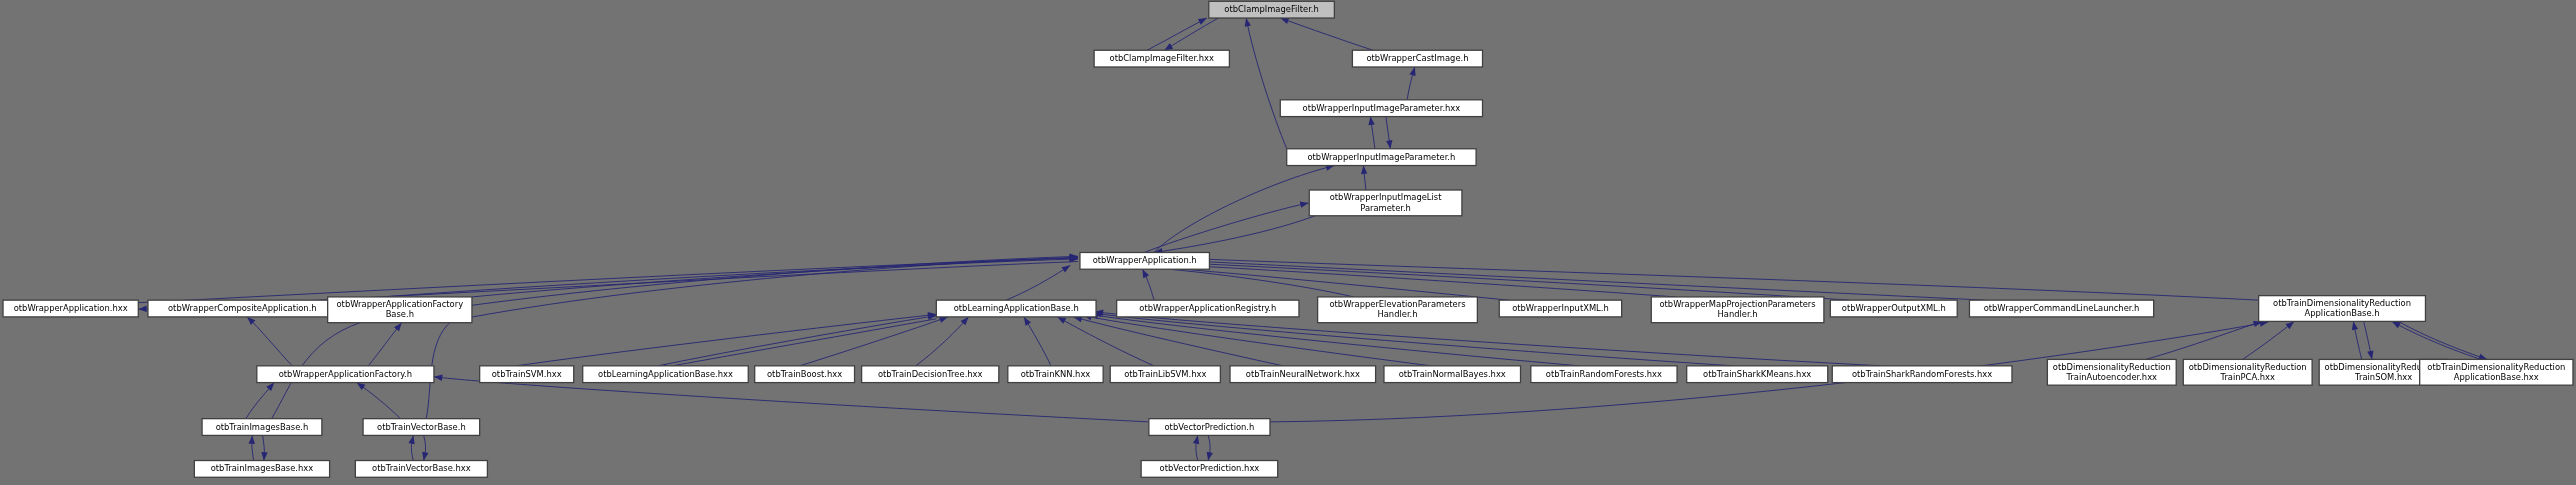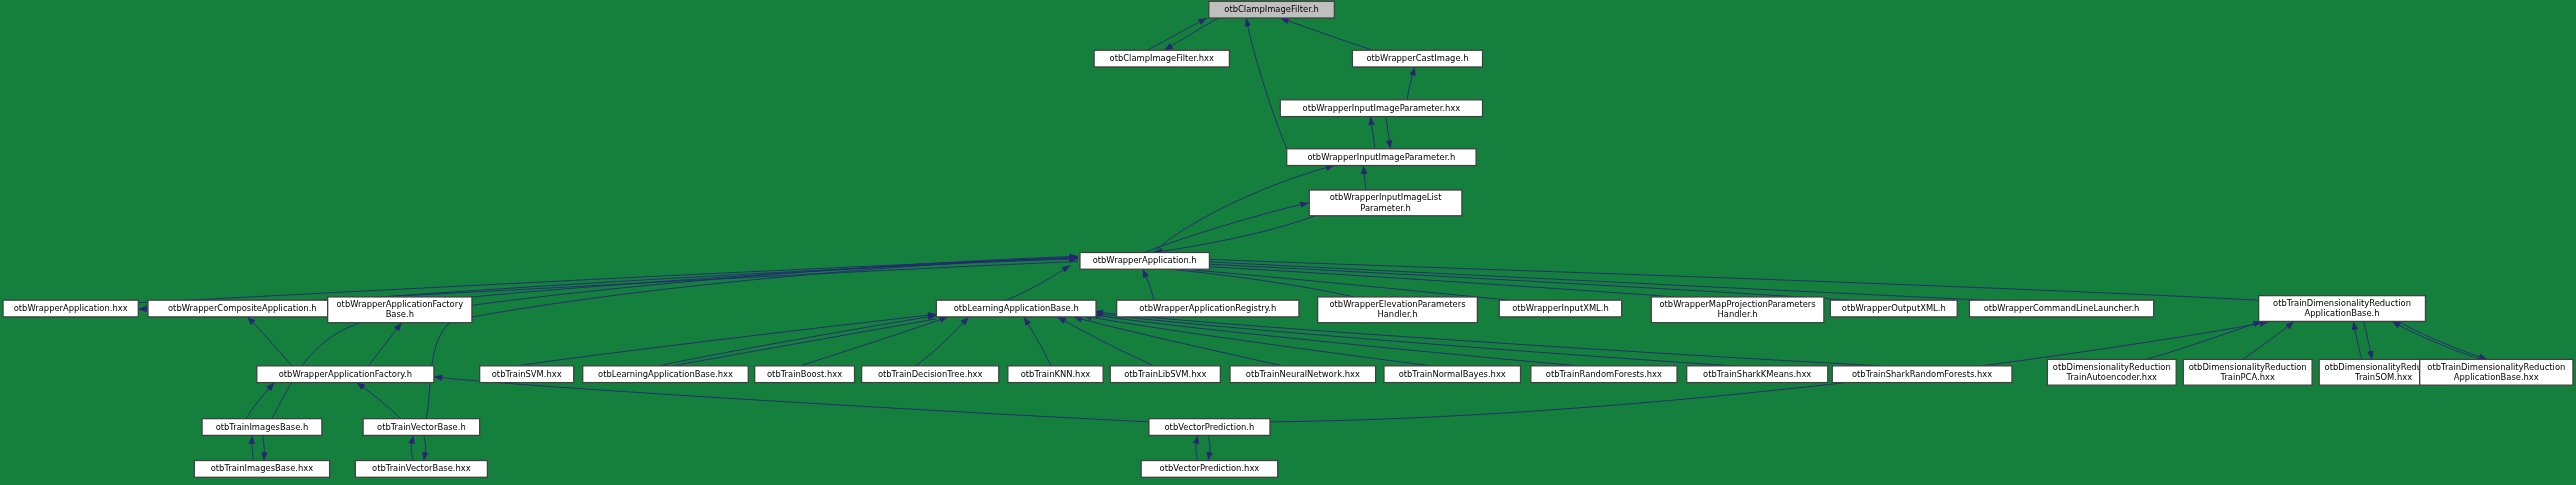--- a/index.html
+++ b/index.html
@@ -1,16 +1,16 @@
 <!DOCTYPE html>
 <html style="font-size:10.3px"><head>
 <meta charset="utf-8">
 <style>
   html,body{margin:0;padding:0;background:#ffffff;}
-  #page{position:relative;width:2576px;height:485px;background:#15803d;
+  #page{position:relative;width:2576px;height:485px;background:#737373;
         font-family:"DejaVu Sans","Liberation Sans",sans-serif;overflow:hidden;}
   #graph{position:absolute;inset:0;width:2576px;height:485px;}
   .node-box{fill:#ffffff;stroke:#404040;stroke-width:2;}
   .node-box.root{fill:#bfbfbf;stroke:#404040;stroke-width:2;}
   .node-label{fill:#000000;font-family:"DejaVu Sans","Liberation Sans",sans-serif;
               font-size:13px;text-anchor:middle;dominant-baseline:middle;}
   .edge{fill:none;stroke:#262673;stroke-width:1.4;}
   .edge-head{fill:#262673;stroke:none;}
   .nodegroup{cursor:pointer;}
 </style>

